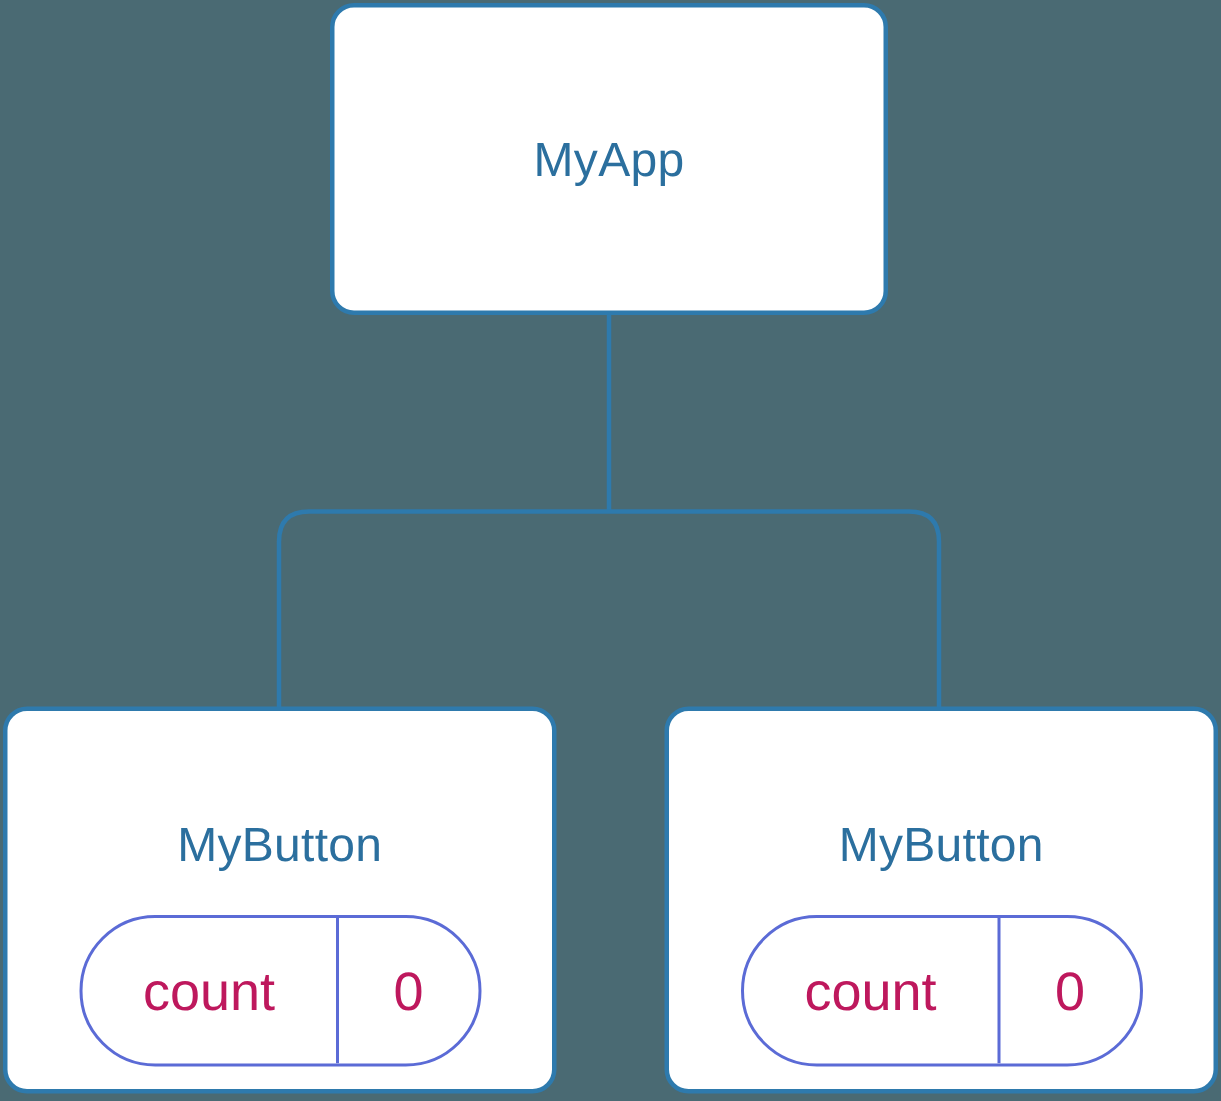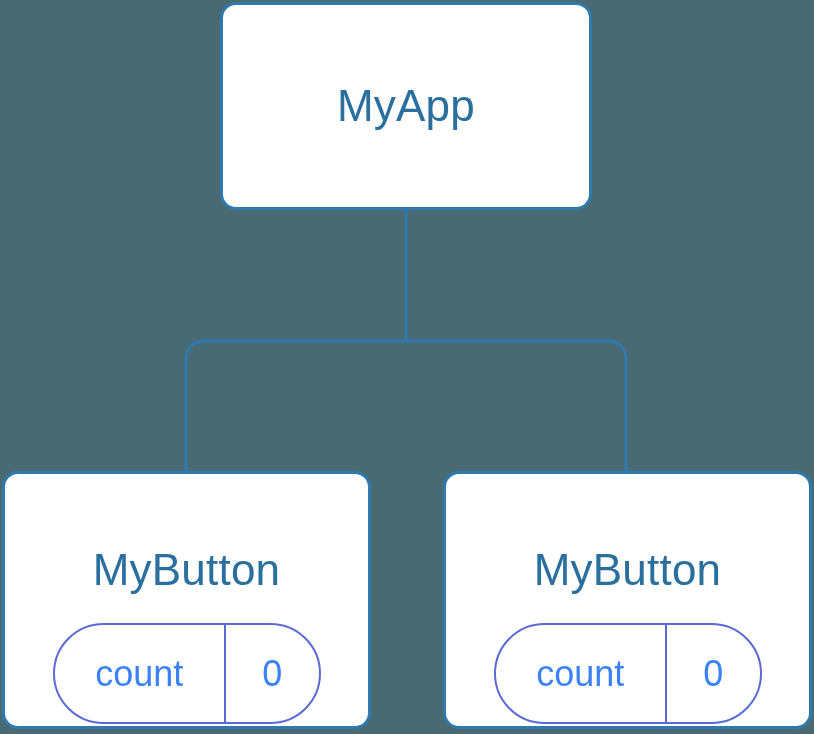--- a/index.html
+++ b/index.html
@@ -34,21 +34,21 @@
     border: 3px solid #2e7aad;
     border-radius: 16px;
     box-sizing: border-box;
     z-index: 2;
     display: flex;
     flex-direction: column;
     align-items: center;
   }
   .node-title {
     color: #2b6f9e;
-    font-size: 44px;
+    font-size: 32px;
     font-weight: 400;
     letter-spacing: 0.2px;
     white-space: nowrap;
   }
   
   #node-root {
     left: 220px;
     top: 2px;
     width: 372px;
     height: 208px;
@@ -92,21 +92,21 @@
     border-right: 2px solid #5b6bd6;
     box-sizing: border-box;
   }
   .pill-val {
     flex: 1 1 auto;
     display: flex;
     align-items: center;
     justify-content: center;
   }
   .pill-text {
-    color: #3b82f6;
+    color: #be185d;
     font-size: 36px;
     font-weight: 400;
     line-height: 1;
     white-space: nowrap;
   }
 </style>
 </head>
 <body>
 
 <div id="stage">

